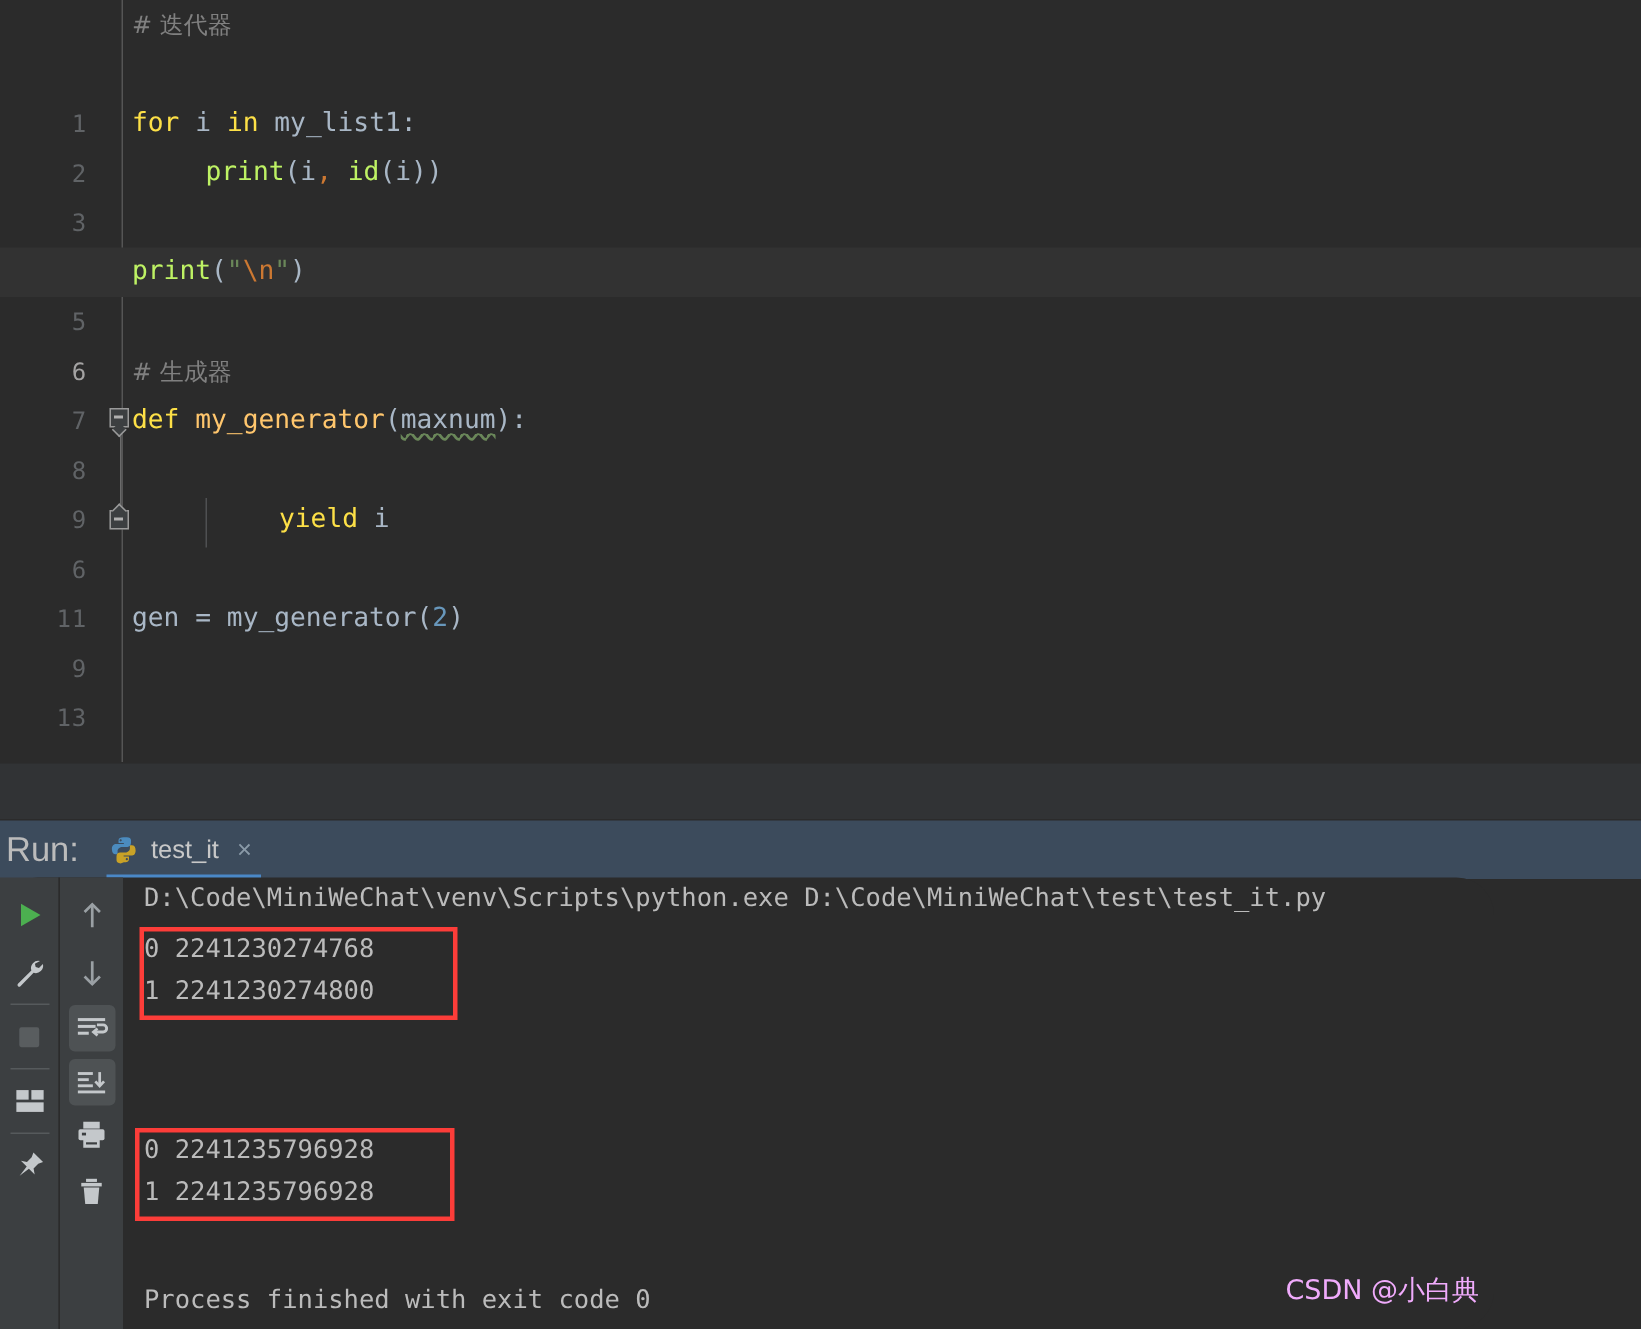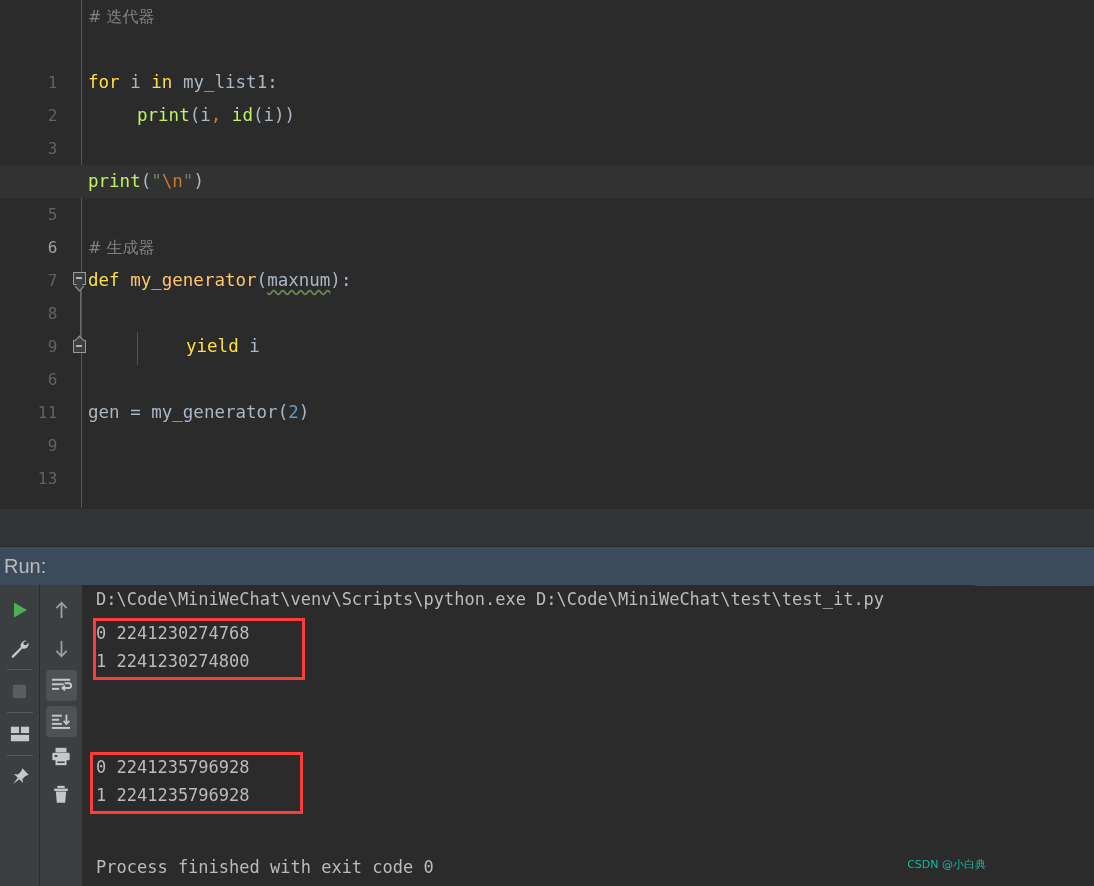--- a/index.html
+++ b/index.html
@@ -186,21 +186,21 @@
     width: 1094px;
     height: 39px;
     background: #3c4b5c;
     border-top: 1px solid #2b2b2b;
     display: flex;
     align-items: center;
   }
   .run-label {
     color: #bbbbbb;
     font-family: "Liberation Sans", sans-serif;
-    font-size: 20px;
+    font-size: 23px;
     margin-left: 4px;
     margin-right: 14px;
   }
   .run-tab {
     position: relative;
     height: 39px;
     display: flex;
     align-items: center;
     padding: 0 10px 0 6px;
     box-sizing: border-box;
@@ -303,23 +303,23 @@
   .redbox {
     position: absolute;
     border: 3px solid #fc3d39;
     box-sizing: border-box;
     pointer-events: none;
   }
   .watermark {
     position: absolute;
     right: 10px;
     bottom: 14px;
-    color: #14b8a6;
+    color: #f0abfc;
     font-family: "DejaVu Sans", sans-serif;
-    font-size: 11px;
+    font-size: 18px;
     white-space: nowrap;
   }
 </style>
 </head>
 <body>
 
 <div class="editor">
   <div class="gutter-sep"></div>
   <div class="fold-line"></div>
   <div class="fold-box fold-open"></div>
@@ -424,20 +424,28 @@
       </div>
     </div>
 
   </div>
 </div>
 
 <div class="editor-bottom-strip"></div>
 
 <div class="run-header">
   <span class="run-label">Run:</span>
+  <div class="run-tab">
+    <svg class="py-icon" viewBox="0 0 24 24">
+      <path d="M11.9 1.5c-2.5 0-4.3.6-4.3 2.6v2.3h4.5v.7H5.6c-2 0-3.6 1.3-3.6 4.3s1.2 4.4 3.2 4.4h1.6v-2.6c0-2.2 1.9-3.6 4-3.6h4.3c1.8 0 3-1.4 3-3.2V4.1c0-1.8-1.4-2.5-3.4-2.6zM9.4 3.2c.5 0 .9.4.9.9s-.4.9-.9.9-.9-.4-.9-.9.4-.9.9-.9z" fill="#4B8BBE"></path>
+      <path d="M12.1 22.5c2.5 0 4.3-.6 4.3-2.6v-2.3h-4.5v-.7h6.5c2 0 3.6-1.3 3.6-4.3s-1.2-4.4-3.2-4.4h-1.6v2.6c0 2.2-1.9 3.6-4 3.6H8.9c-1.8 0-3 1.4-3 3.2v3.3c0 1.8 1.4 2.5 3.4 2.6zm2.5-1.7c-.5 0-.9-.4-.9-.9s.4-.9.9-.9.9.4.9.9-.4.9-.9.9z" fill="#C9A227"></path>
+    </svg>
+    <span class="tab-name">test_it</span>
+    <span class="tab-close">×</span>
+  </div>
 </div>
 
 <div class="run-body">
 
   <div class="tb-col tb-left">
     <div class="tb-btn" style="margin-top:6px">
       <svg width="20" height="20" viewBox="0 0 20 20">
         <path d="M4 2.5 L17 10 L4 17.5 Z" fill="#4caf50"></path>
       </svg>
     </div>

